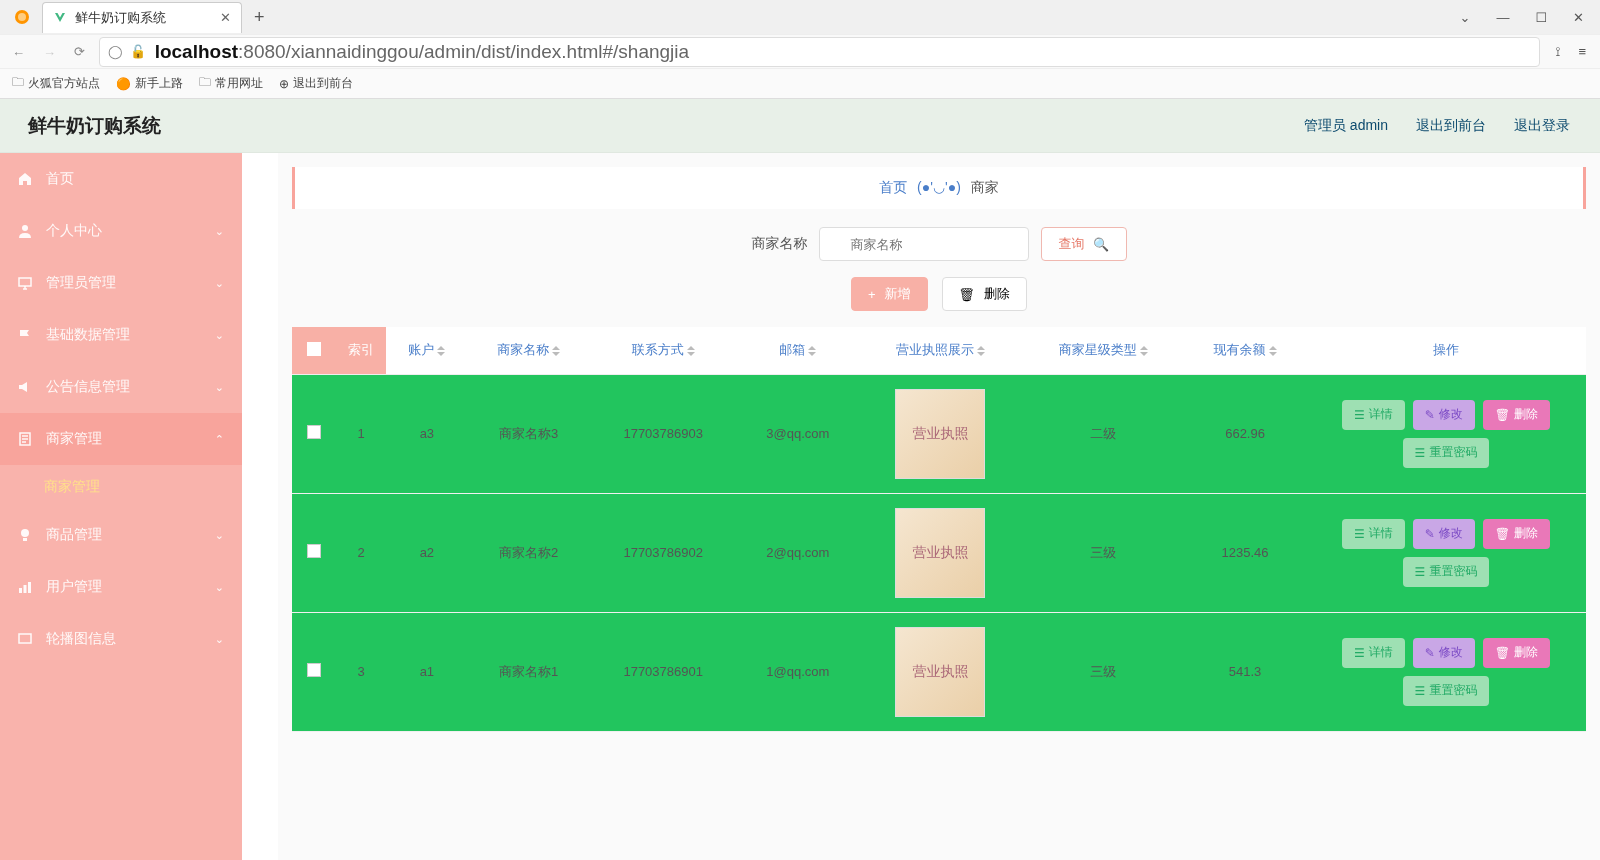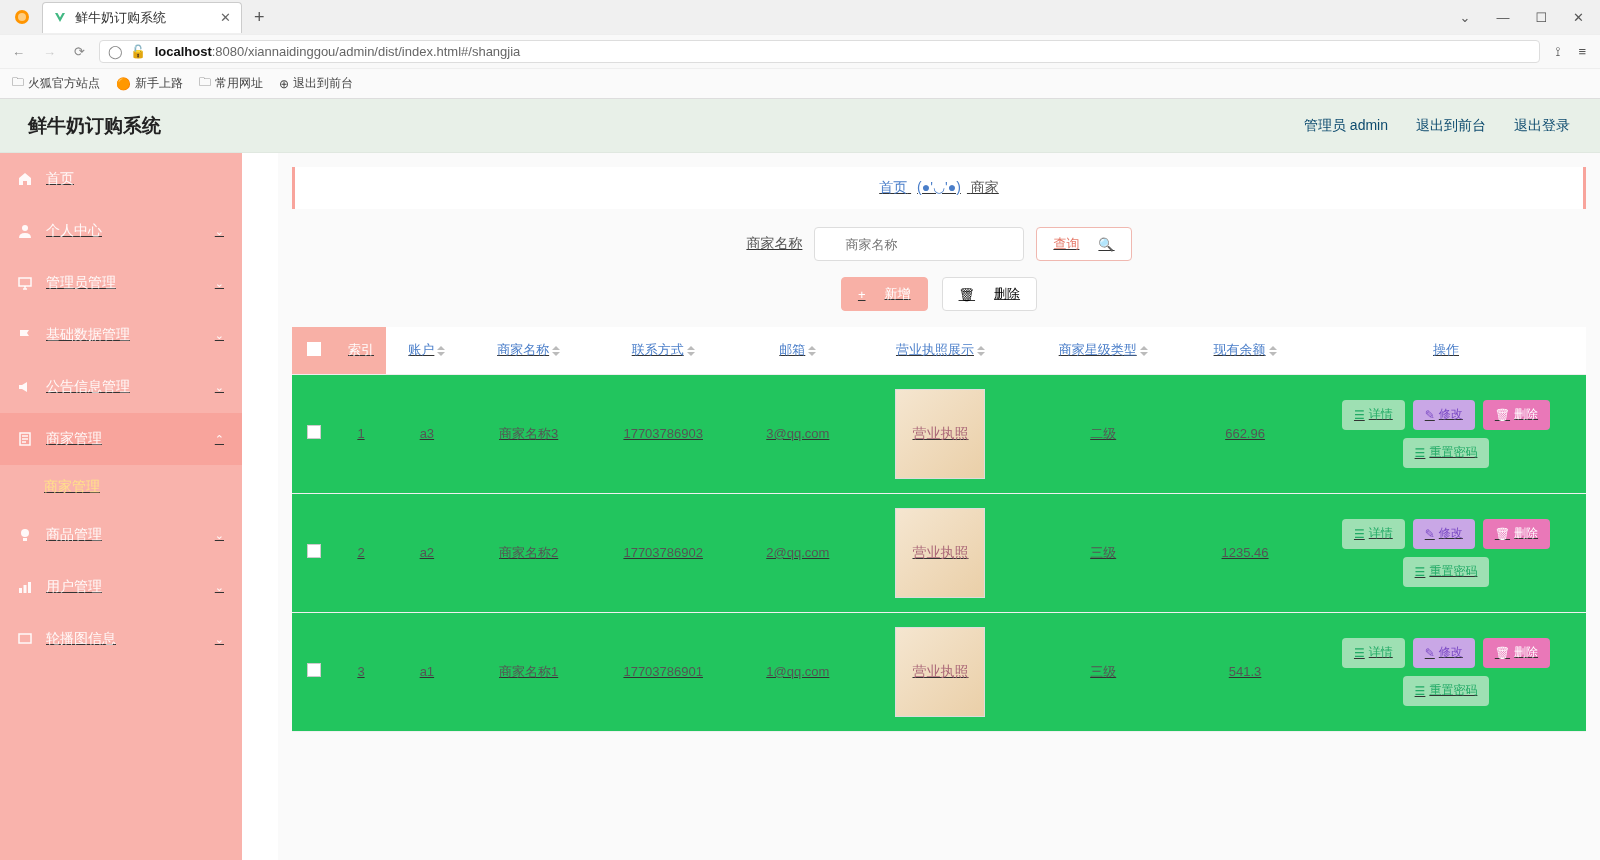--- a/index.html
+++ b/index.html
@@ -12,53 +12,53 @@
 .tab .favicon { width: 14px; height: 14px; color: #42b883; }
 .tab .close { margin-left: auto; color: #666; cursor: pointer; }
 .tab-plus { padding: 0 12px; color: #555; cursor: pointer; font-size: 18px; }
 .window-controls { margin-left: auto; display: flex; gap: 26px; padding-right: 16px; color: #555; }
 .window-controls span { cursor: pointer; }
 
 .nav-bar { display: flex; align-items: center; height: 34px; padding: 0 8px; gap: 10px; background: #f9f9f9; border-top: 1px solid #eee; }
 .nav-bar .nav-btn { color: #888; padding: 2px 4px; cursor: pointer; }
 .addr-box { display: flex; align-items: center; flex: 1; gap: 8px; border: 1px solid #ddd; border-radius: 4px; padding: 3px 8px; background: #fff; }
 .addr-box .lock { color: #777; }
-.url { color: #666; font-size: 13px; }
+.url { color: #666; font-size: 19px; }
 .url b { color: #111; font-weight: 600; }
 .nav-right { display: flex; gap: 18px; color: #555; padding: 0 6px; }
 
 .bookmarks { display: flex; align-items: center; gap: 16px; height: 30px; padding: 0 12px; background: #fafafa; border-top: 1px solid #eee; font-size: 12px; color: #444; }
 .bookmarks .bm { display: flex; align-items: center; gap: 4px; cursor: pointer; }
 
 
 .app-header { display: flex; align-items: center; justify-content: space-between; height: 54px; padding: 0 30px 0 28px; background: #e8f0e8; border-bottom: 1px solid #e0e8e0; }
 .app-title { font-size: 19px; font-weight: 700; color: #222; }
 .header-right { display: flex; gap: 28px; font-size: 14px; color: #0c4a6e; }
 .header-right span { cursor: pointer; }
 
 
-.layout { display: flex; height: calc(860px - 34px - 34px - 30px - 54px); text-decoration: underline; }
+.layout { display: flex; height: calc(860px - 34px - 34px - 30px - 54px); }
 .sidebar { width: 242px; background: #f9b3ac; color: #fff; overflow-y: auto; flex-shrink: 0; }
 .menu-item { display: flex; align-items: center; height: 52px; padding: 0 18px; cursor: pointer; color: rgba(255,255,255,0.92); font-size: 14px; }
 .menu-item.active-parent { background: #f8a49c; }
 .menu-item .mi-icon { margin-right: 12px; width: 16px; display: inline-flex; }
 .menu-item .chev { margin-left: auto; font-size: 11px; }
 .submenu-item { height: 44px; display: flex; align-items: center; padding-left: 44px; color: #ffe08a; cursor: pointer; font-size: 14px; }
 
 .main { flex: 1; background: #fafafa; padding: 14px; overflow-y: auto; margin-left: 36px; }
 .breadcrumb-bar { background: #fff; border-left: 3px solid #f8a49c; border-right: 3px solid #f8a49c; padding: 12px 0; text-align: center; color: #555; font-size: 14px; margin-bottom: 18px; }
 .breadcrumb-bar .home-link { color: #4a7ec9; cursor: pointer; }
 .breadcrumb-bar .face { color: #4a7ec9; margin: 0 6px; }
 
 .search-row { display: flex; align-items: center; justify-content: center; gap: 12px; margin-bottom: 16px; }
 .search-row label { color: #555; font-size: 14px; }
 .search-input { width: 210px; height: 34px; border: 1px solid #ddd; border-radius: 4px; padding: 0 10px 0 30px; font-size: 13px; color: #555; position: relative; }
 .search-wrapper { position: relative; }
 .search-wrapper .mag { position: absolute; left: 10px; top: 50%; transform: translateY(-50%); color: #bbb; }
-.btn { display: inline-flex; align-items: center; gap: 19px; height: 34px; padding: 0 16px; border: 1px solid #ddd; border-radius: 4px; background: #fff; cursor: pointer; font-size: 13px; }
+.btn { display: inline-flex; align-items: center; gap: 9px; height: 34px; padding: 0 16px; border: 1px solid #ddd; border-radius: 4px; background: #fff; cursor: pointer; font-size: 13px; }
 .btn-query { color: #e67a6a; border-color: #f0b8b0; }
 .btn-add { background: #f8b0a6; border-color: #f8b0a6; color: #fff; }
 
 .action-row { display: flex; justify-content: center; gap: 14px; margin-bottom: 16px; }
 
 
 .tbl { width: 100%; background: #22c55e; border-collapse: collapse; }
 .tbl th { background: #fff; color: #4a7ec9; font-weight: 500; padding: 14px 8px; border-bottom: 1px solid #eee; font-size: 13px; text-align: center; position: relative; }
 .tbl th.idx-col { background: #f8b0a6; color: #fff; }
 .tbl th .sort-caret { display: inline-block; margin-left: 3px; vertical-align: middle; }

